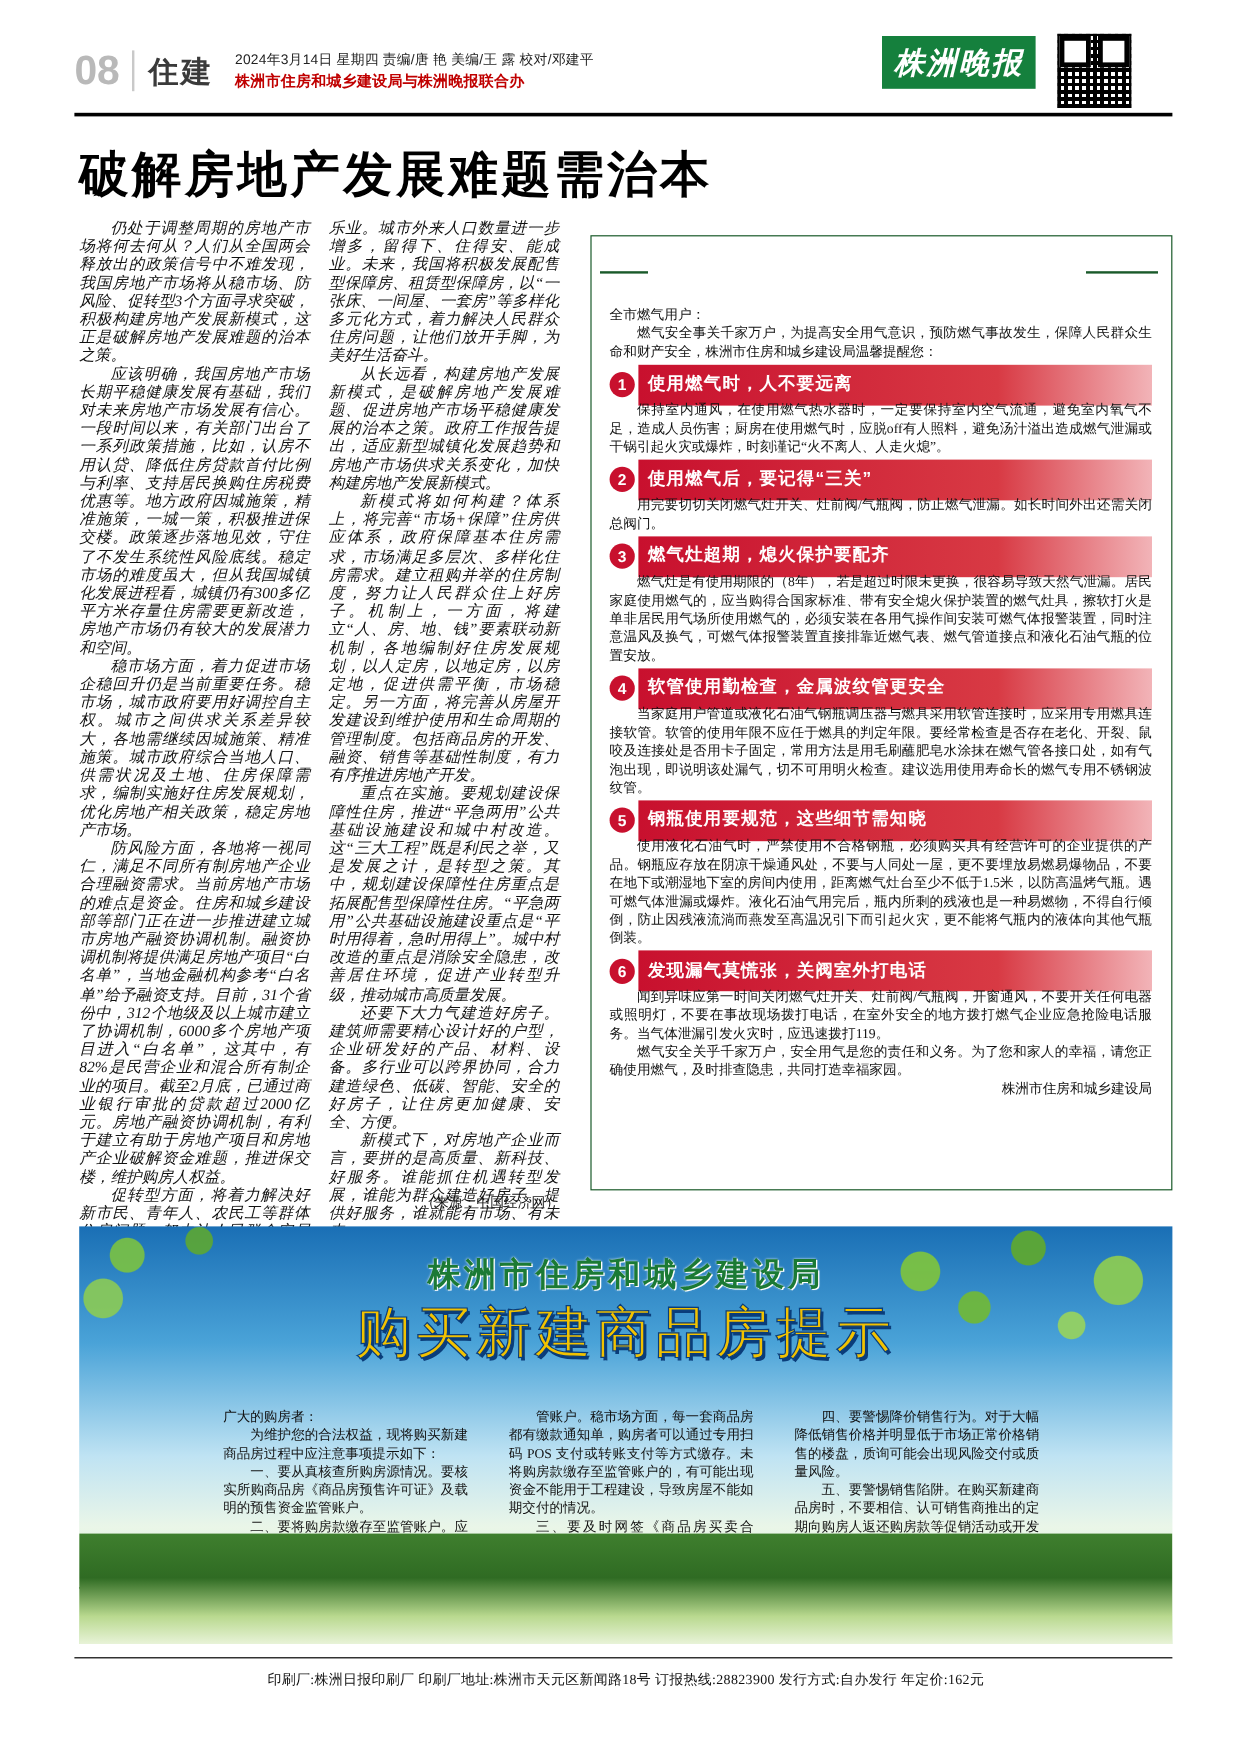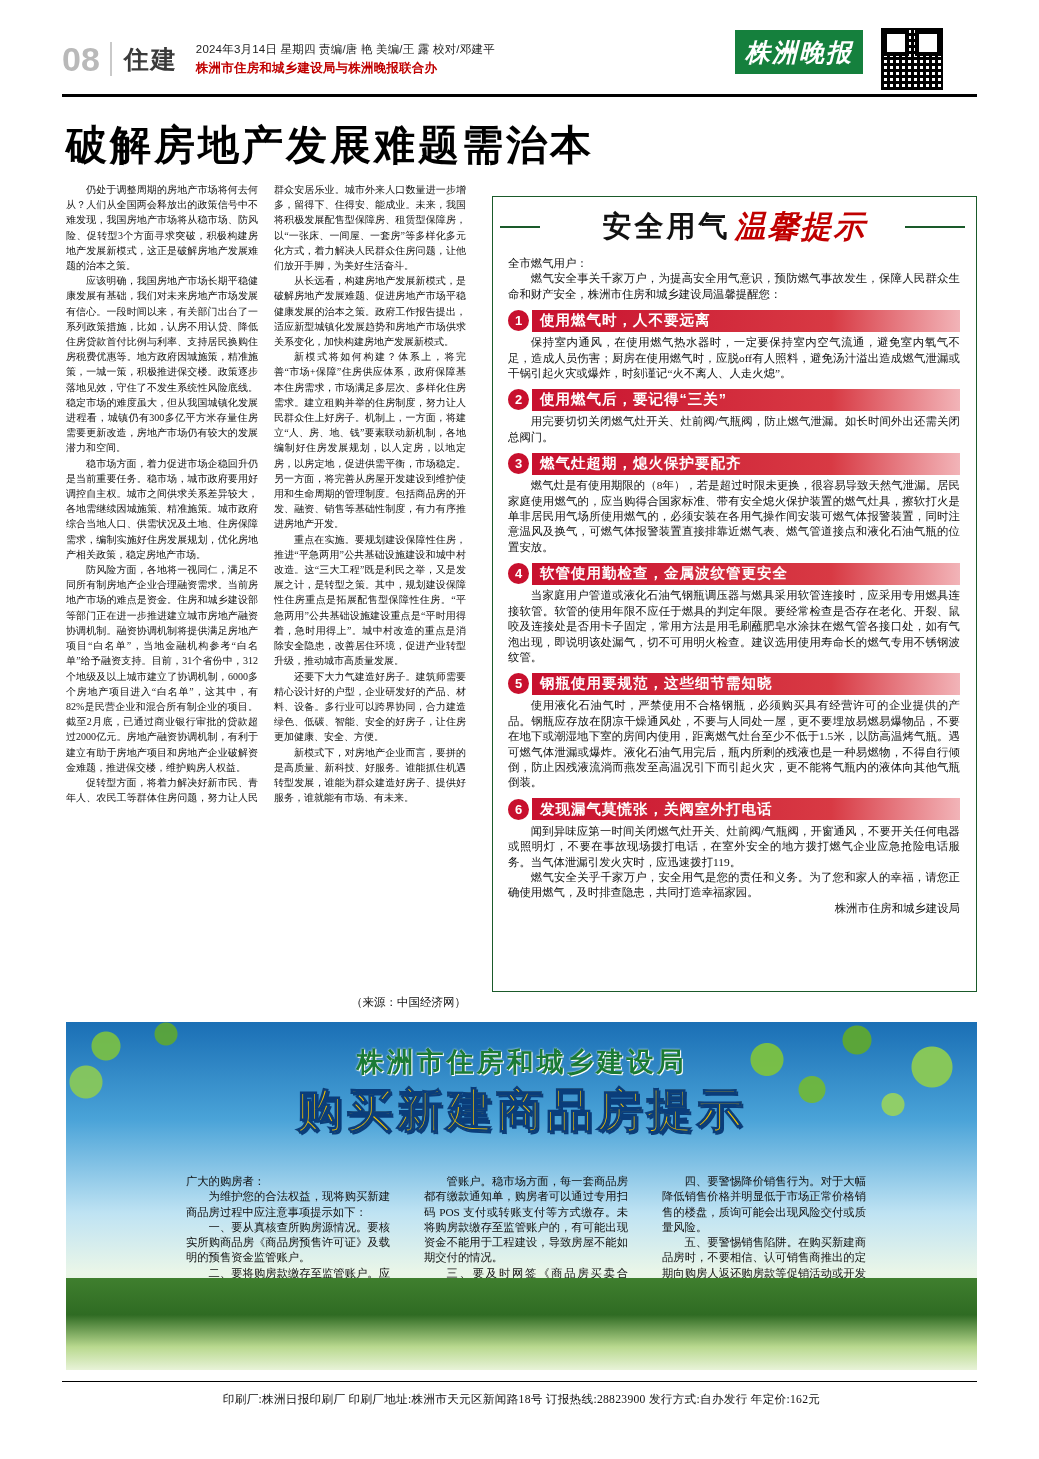--- a/index.html
+++ b/index.html
@@ -114,26 +114,27 @@
     font-weight: bold;
     letter-spacing: 3px;
     color: #000;
   }
 
   
   .article {
     position: absolute;
     left: 66px; top: 182px;
     width: 400px;
-    font-size: 10px;
+    font-size: 13px;
     line-height: 15.2px;
     text-align: justify;
     color: #111;
     column-count: 2;
     column-gap: 16px;
+    font-style: italic;
   }
   .article p { margin: 0 0 0 0; text-indent: 2em; }
   .source {
     position: absolute;
     left: 66px; top: 995px;
     width: 400px;
     text-align: right;
     font-size: 11.5px;
     color: #111;
   }
@@ -197,21 +198,21 @@
     color: #fff;
     font-family: "Liberation Sans", sans-serif;
     font-size: 13px; font-weight: bold;
     display: flex; align-items: center; justify-content: center;
     flex: 0 0 auto;
     margin-right: 3px;
     z-index: 2;
   }
   .tip-label {
     flex: 1 1 auto;
-    height: 22px;
+    height: 34px;
     background: linear-gradient(90deg,#c8102e 0%, #d83a44 70%, #f2b4b8 100%);
     color: #fff;
     font-family: "Liberation Sans", sans-serif;
     font-size: 14.5px;
     font-weight: bold;
     letter-spacing: 1px;
     display: flex; align-items: center;
     padding-left: 8px;
   }
   .tip-body { text-indent: 2em; }
@@ -253,21 +254,21 @@
     text-align: center;
     font-family: "Liberation Sans", sans-serif;
     font-size: 27px; font-weight: bold; letter-spacing: 3px;
     color: #1b7a35;
     text-shadow: 0 0 2px #fff, 1px 1px 0 #fff;
   }
   .banner-t2 {
     position: absolute; left: 0; top: 58px; width: 911px;
     text-align: center;
     font-family: "Liberation Sans", sans-serif;
-    font-size: 46px; font-weight: bold; letter-spacing: 4px;
+    font-size: 46px; font-weight: normal; letter-spacing: 4px;
     color: #f2c200;
     -webkit-text-stroke: 1px #0a3d7a;
     text-shadow: 2px 2px 0 #0a3d7a;
   }
   .banner-cols {
     position: absolute;
     left: 120px; top: 128px;
     width: 680px;
     display: flex;
     gap: 34px;
@@ -343,24 +344,20 @@
     <p>新模式将如何构建？体系上，将完善“市场+保障”住房供应体系，政府保障基本住房需求，市场满足多层次、多样化住房需求。建立租购并举的住房制度，努力让人民群众住上好房子。机制上，一方面，将建立“人、房、地、钱”要素联动新机制，各地编制好住房发展规划，以人定房，以地定房，以房定地，促进供需平衡，市场稳定。另一方面，将完善从房屋开发建设到维护使用和生命周期的管理制度。包括商品房的开发、融资、销售等基础性制度，有力有序推进房地产开发。</p>
     <p>重点在实施。要规划建设保障性住房，推进“平急两用”公共基础设施建设和城中村改造。这“三大工程”既是利民之举，又是发展之计，是转型之策。其中，规划建设保障性住房重点是拓展配售型保障性住房。“平急两用”公共基础设施建设重点是“平时用得着，急时用得上”。城中村改造的重点是消除安全隐患，改善居住环境，促进产业转型升级，推动城市高质量发展。</p>
     <p>还要下大力气建造好房子。建筑师需要精心设计好的户型，企业研发好的产品、材料、设备。多行业可以跨界协同，合力建造绿色、低碳、智能、安全的好房子，让住房更加健康、安全、方便。</p>
     <p>新模式下，对房地产企业而言，要拼的是高质量、新科技、好服务。谁能抓住机遇转型发展，谁能为群众建造好房子、提供好服务，谁就能有市场、有未来。</p>
   </div>
   <div class="source">（来源：中国经济网）</div>
 
   <div class="safety-box"></div>
   <div class="safety-head-rule-l"></div>
   <div class="safety-head-rule-r"></div>
-  <div class="safety-head">
-    <span class="t1">安全用气</span>
-    <span class="t2">温馨提示</span>
-  </div>
 
   <div class="safety-inner">
     <p class="noind intro-title">全市燃气用户：</p>
     <p>燃气安全事关千家万户，为提高安全用气意识，预防燃气事故发生，保障人民群众生命和财产安全，株洲市住房和城乡建设局温馨提醒您：</p>
 
     <div class="tip">
       <div class="tip-bar">
         <div class="tip-num">1</div>
         <div class="tip-label">使用燃气时，人不要远离</div>
       </div>

